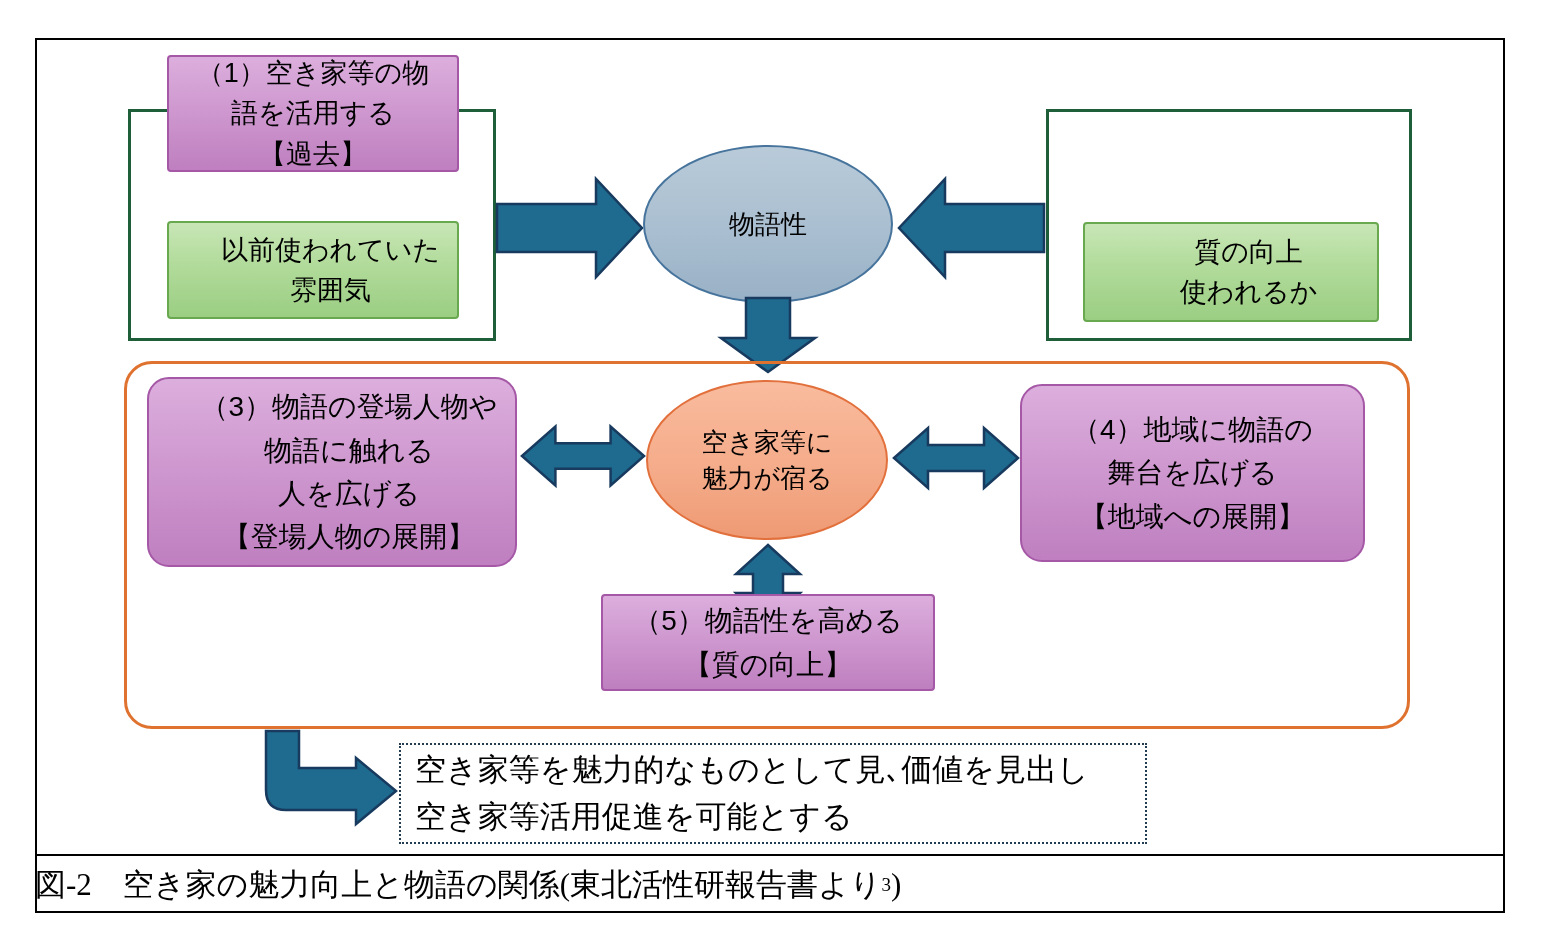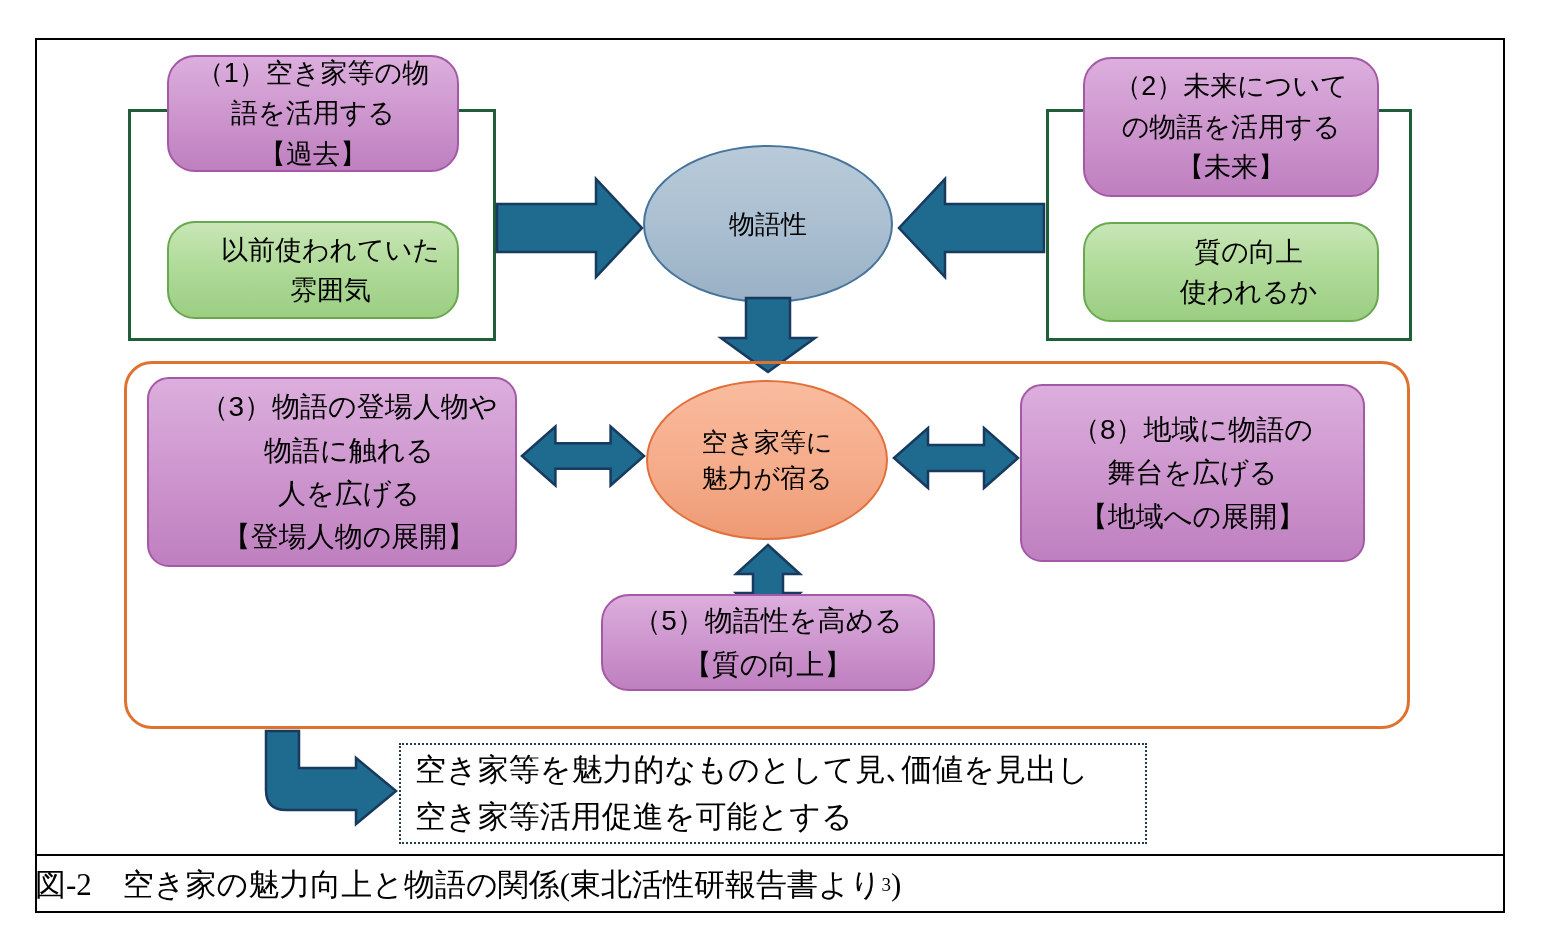--- a/index.html
+++ b/index.html
@@ -11,21 +11,21 @@
   .outer-frame{left:35px;top:38px;width:1470px;height:875px;border:2px solid #000;}
   .caption-row{
     left:35px;top:854px;width:1470px;height:59px;border-top:2px solid #000;
     display:flex;align-items:center;justify-content:flex-start;
     font-family:"Liberation Serif","DejaVu Serif",serif;font-size:31px;
   }
   .caption-row sup{font-size:19px;vertical-align:super;line-height:0;}
   .group-frame-green{border:3px solid #1e5e38;background:transparent;}
   .group-frame-orange{border:3px solid #e0722f;border-radius:28px;background:transparent;}
   .rbox{
-    border-radius:28px;display:flex;align-items:center;justify-content:center;
+    border-radius:4px;display:flex;align-items:center;justify-content:center;
     text-align:center;white-space:pre-line;
   }
   .rbox.purple{
     background:linear-gradient(180deg,#dcaedd 0%,#cf99d0 45%,#bf7fc0 100%);
     border:2px solid #a558a6;
   }
   .rbox.green{
     background:linear-gradient(180deg,#c8e6b6 0%,#b1db9a 45%,#9bce83 100%);
     border:2px solid #68a94f;
     padding-left:35px;
@@ -65,23 +65,20 @@
 
   <div class="abs group-frame-green" style="left:1046px;top:109px;width:366px;height:232px;"></div>
 
   <div class="abs rbox purple fs27" style="left:167px;top:55px;width:292px;height:117px;">（1）空き家等の物
 語を活用する
 【過去】</div>
 
   <div class="abs rbox green fs27" style="left:167px;top:221px;width:292px;height:98px;">以前使われていた
 雰囲気</div>
 
-  <div class="abs rbox purple fs27" style="left:1083px;top:57px;width:296px;height:140px;">（2）未来について
-の物語を活用する
-【未来】</div>
 
   <div class="abs rbox green fs27" style="left:1083px;top:222px;width:296px;height:100px;">質の向上
 使われるか</div>
 
   <svg class="abs" style="left:496px;top:176px;" width="148" height="106" viewBox="0 0 148 106">
     <polygon class="arrow-fill" points="1,28 100,28 100,3 146,52 100,101 100,76 1,76"></polygon>
   </svg>
 
   <svg class="abs" style="left:893px;top:176px;" width="152" height="106" viewBox="0 0 152 106">
     <polygon class="arrow-fill" points="151,28 52,28 52,3 6,52 52,101 52,76 151,76"></polygon>
@@ -93,21 +90,21 @@
     <polygon class="arrow-fill" points="28,0 72,0 72,40 97,40 50,74 3,40 28,40"></polygon>
   </svg>
 
   <div class="abs group-frame-orange" style="left:124px;top:361px;width:1286px;height:368px;"></div>
 
   <div class="abs rbox purple fs28" style="left:147px;top:377px;width:370px;height:190px;border-radius:22px;padding-left:34px;">（3）物語の登場人物や
 物語に触れる
 人を広げる
 【登場人物の展開】</div>
 
-  <div class="abs rbox purple fs28" style="left:1020px;top:384px;width:345px;height:178px;border-radius:22px;">（8）地域に物語の
+  <div class="abs rbox purple fs28" style="left:1020px;top:384px;width:345px;height:178px;border-radius:22px;">（4）地域に物語の
 舞台を広げる
 【地域への展開】</div>
 
   <svg class="abs" style="left:519px;top:420px;" width="128" height="72" viewBox="0 0 130 72">
     <polygon class="arrow-fill" points="3,36 37,6 37,23 93,23 93,6 127,36 93,66 93,49 37,49 37,66"></polygon>
   </svg>
 
   <svg class="abs" style="left:891px;top:422px;" width="130" height="72" viewBox="0 0 130 72">
     <polygon class="arrow-fill" points="3,36 37,6 37,23 93,23 93,6 127,36 93,66 93,49 37,49 37,66"></polygon>
   </svg>

